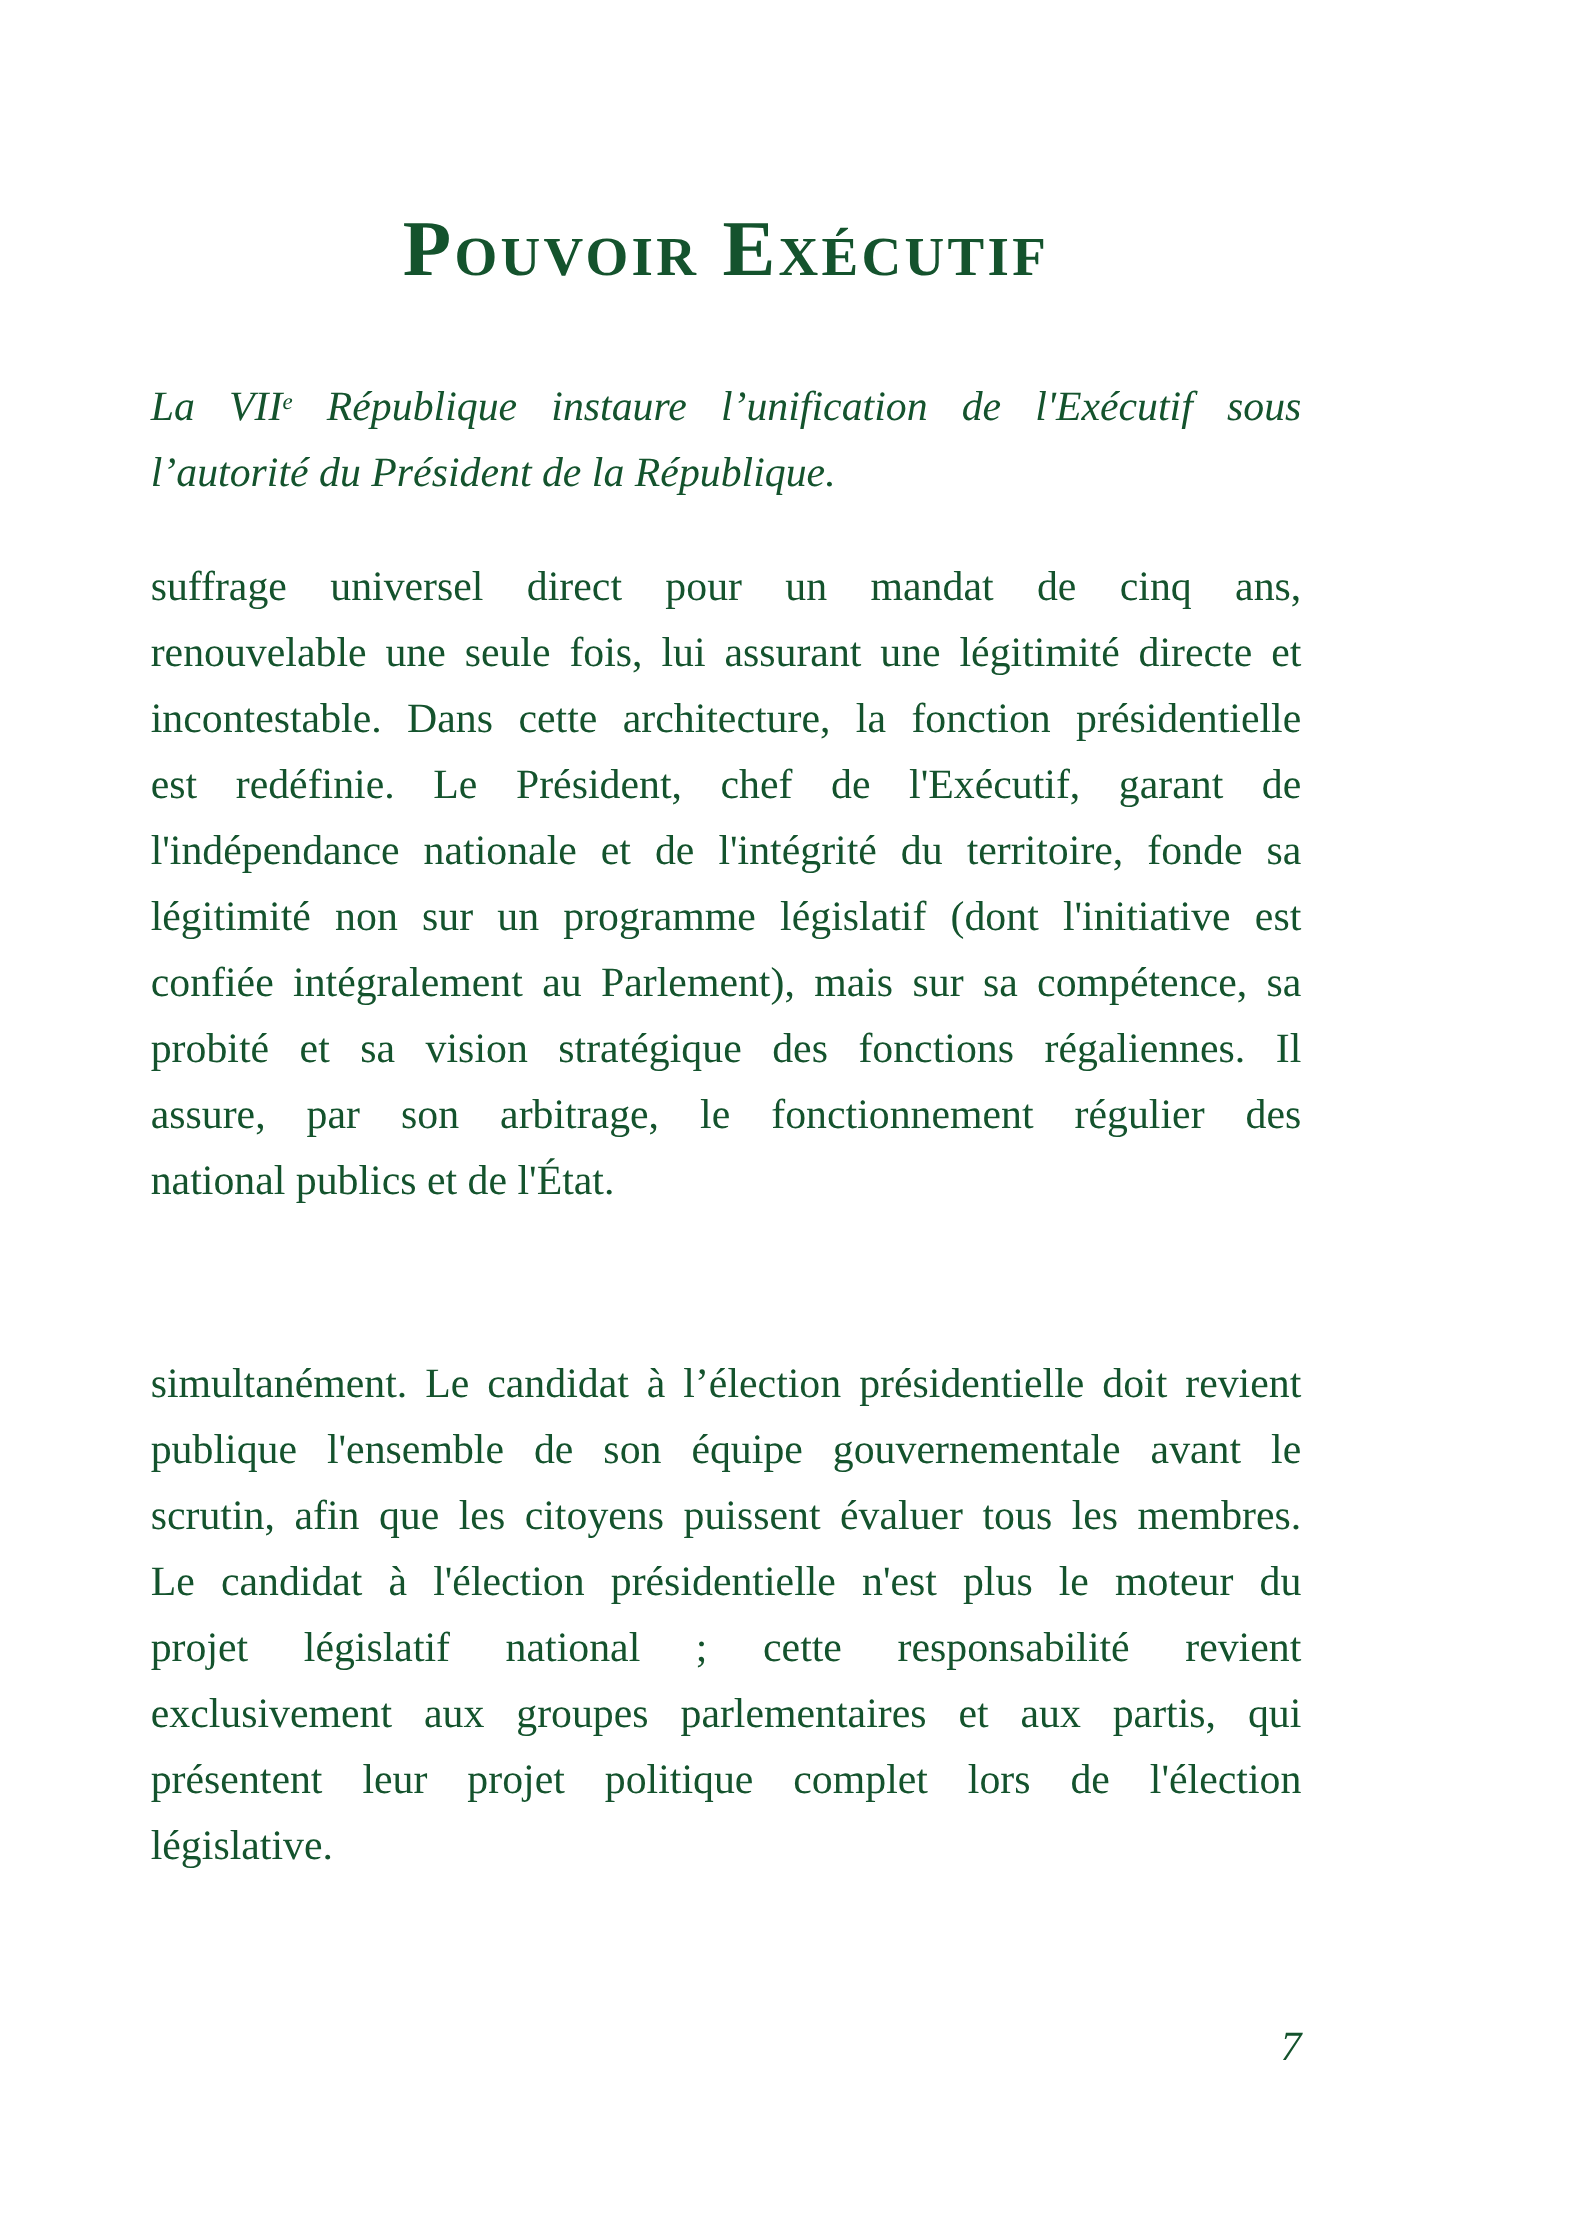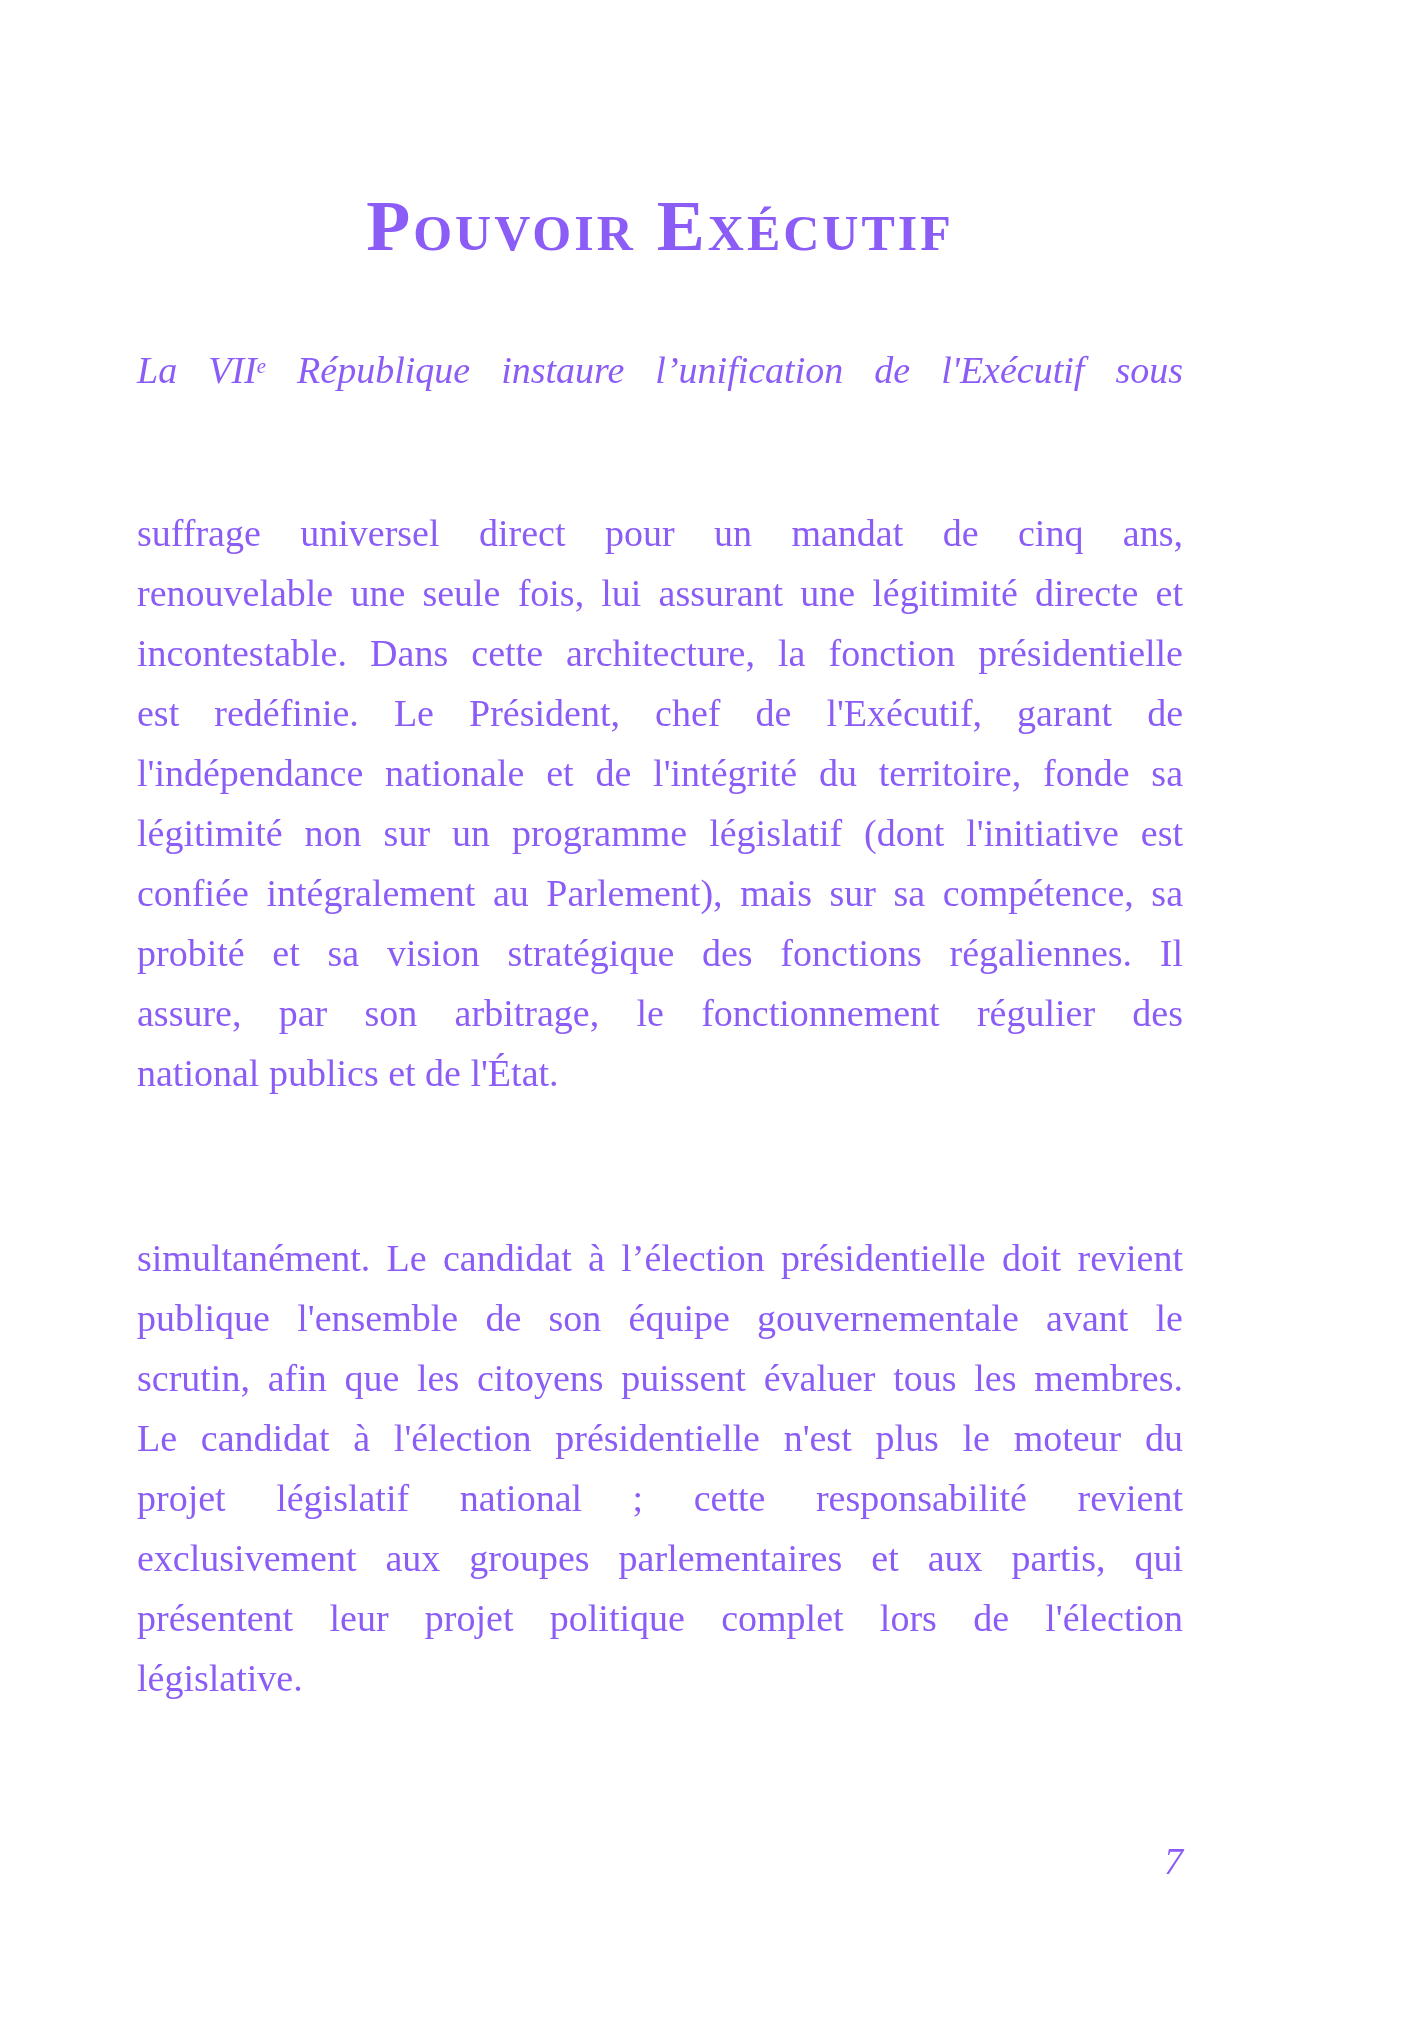--- a/index.html
+++ b/index.html
@@ -5,21 +5,21 @@
   html, body {
     margin: 0;
     padding: 0;
     background: #ffffff;
   }
   .page {
     position: relative;
     width: 1428px;
     height: 2028px;
     background: #ffffff;
-    color: #8b5cf6;
+    color: #14532d;
     font-family: "Liberation Serif", serif;
     overflow: hidden;
   }
   .chapter-title {
     position: absolute;
     left: 137px;
     top: 190px;
     width: 1046px;
     margin: 0;
     text-align: center;
@@ -74,20 +74,21 @@
 </style>
 </head>
 <body>
 
 <div class="page">
 
   <h1 class="chapter-title">Pouvoir Exécutif</h1>
 
   <div class="lead">
     <div class="tline"><span>La VII</span><sup class="ord">e</sup><span> République instaure l’unification de l'Exécutif sous</span></div>
+    <div class="tline last">l’autorité du Président de la République.</div>
   </div>
 
   <div class="para p1">
     <div class="tline">suffrage universel direct pour un mandat de cinq ans,</div>
     <div class="tline">renouvelable une seule fois, lui assurant une légitimité directe et</div>
     <div class="tline">incontestable. Dans cette architecture, la fonction présidentielle</div>
     <div class="tline">est redéfinie. Le Président, chef de l'Exécutif, garant de</div>
     <div class="tline">l'indépendance nationale et de l'intégrité du territoire, fonde sa</div>
     <div class="tline">légitimité non sur un programme législatif (dont l'initiative est</div>
     <div class="tline">confiée intégralement au Parlement), mais sur sa compétence, sa</div>

